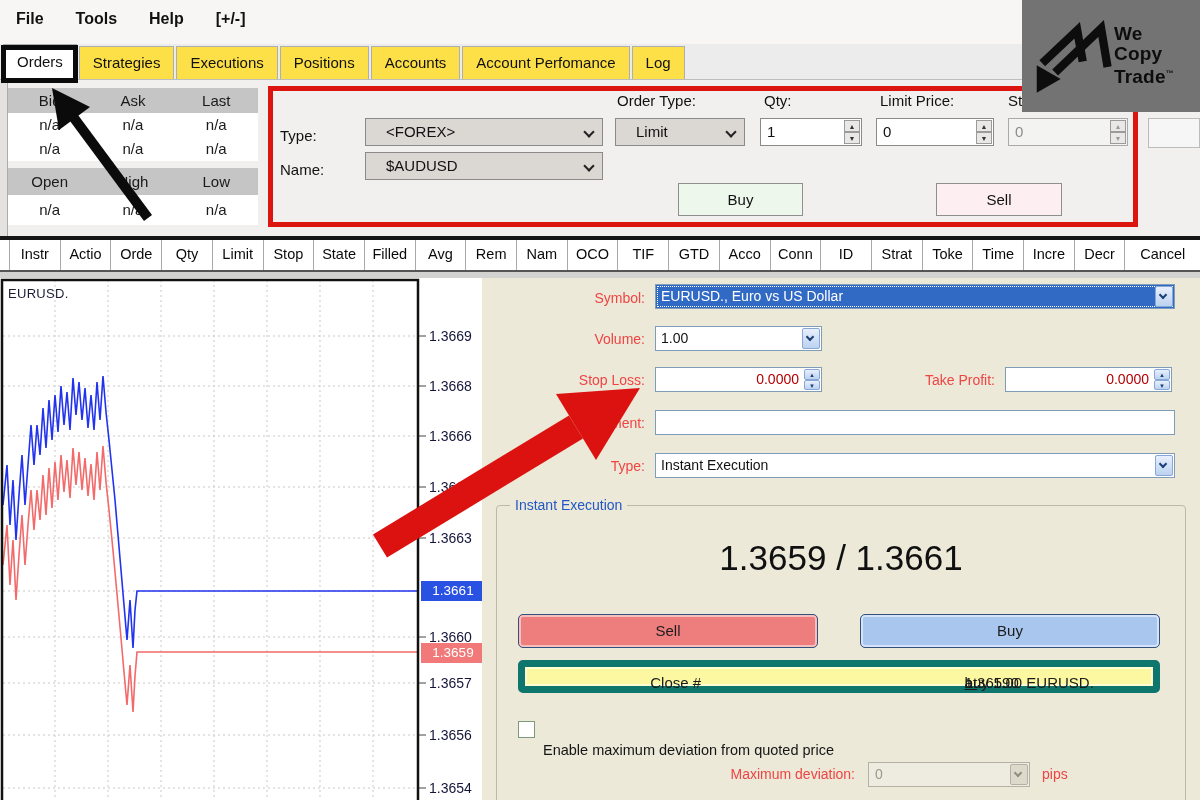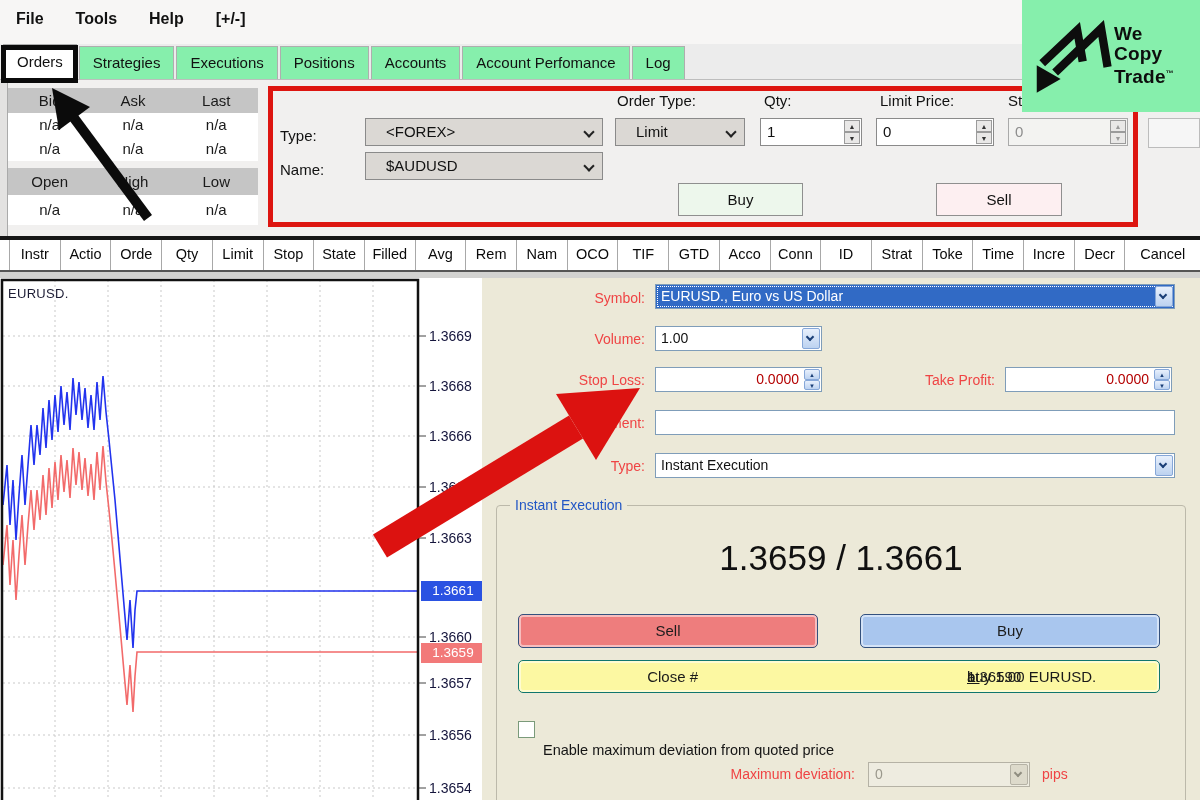--- a/index.html
+++ b/index.html
@@ -6,21 +6,21 @@
   html,body { width:1200px; height:800px; overflow:hidden; }
   body { font-family:"Liberation Sans", sans-serif; background:#ffffff; position:relative; }
   .abs { position:absolute; }
 
   
   .menubar { left:0; top:0; width:1200px; height:44px; background:#f7f6f5; }
   .menu-item { display:inline-block; margin:10px 0 0 0; font-size:16px; font-weight:600; color:#111; padding:0 16px; cursor:default; }
 
   
   .tabbar { left:0; top:44px; width:1200px; height:36px; background:#ececec; display:flex; align-items:flex-end; padding-left:3px; border-bottom:1px solid #bdbdbd; }
-  .tab { height:33px; line-height:31px; padding:0 13px; font-size:15px; color:#111; background:#86efac; border:1px solid #aeaeae; border-bottom:none; margin-right:2px; white-space:nowrap; }
+  .tab { height:33px; line-height:31px; padding:0 13px; font-size:15px; color:#111; background:#fde047; border:1px solid #aeaeae; border-bottom:none; margin-right:2px; white-space:nowrap; }
   .tab:first-child { background:#ffffff; height:35px; line-height:33px; font-weight:400; }
 
   
   .black-rect { left:1px; top:45px; width:77px; height:38px; border:5px solid #0b0b0b; z-index:55; background:transparent; }
   .overlay-svg { left:0; top:0; width:1200px; height:800px; pointer-events:none; }
   #black-arrow { z-index:60; }
   #red-arrow { z-index:70; }
 
   
   .upper { left:0; top:80px; width:1200px; height:156px; background:#f1f0ef; }
@@ -74,33 +74,33 @@
   .xpbtn .chev { position:absolute; left:4px; top:5px; width:6px; height:6px; border-right:2px solid #1b3f77; border-bottom:2px solid #1b3f77; transform:rotate(45deg); }
   .xpspin { position:absolute; right:1px; top:1px; bottom:1px; width:16px; }
   .xpspin div { height:10.5px; background:linear-gradient(#e8f0fc,#bcd2f0); border:1px solid #86a7d8; border-radius:2px; font-size:6px; line-height:10px; text-align:center; color:#1b3f77; }
   .redval { position:absolute; right:22px; top:0; font-size:14px; color:#b40000; line-height:23px; }
   .groupbox { left:496px; top:505px; width:690px; height:300px; border:1px solid #bcb9aa; border-radius:4px; }
   .grouptitle { left:510px; top:497px; background:#ece9d8; padding:0 5px; font-size:14px; color:#2257c5; z-index:2; }
   .bigquote { left:496px; top:538px; width:690px; text-align:center; font-size:35px; color:#101010; }
   .mt4btn { position:absolute; height:34px; line-height:32px; text-align:center; font-size:15px; color:#1c1c1c; border:1px solid #33517e; border-radius:5px; box-shadow:inset 0 0 0 2px rgba(255,255,255,.5); }
   .msell { left:518px; top:614px; width:300px; background:#ee7d7d; }
   .mbuy  { left:860px; top:614px; width:300px; background:#a9c6ee; }
-  .mclose { left:518px; top:660px; width:642px; height:33px; background:#fcf8a2; border:1px solid #0f766e; border-radius:5px; box-shadow:inset 0 0 0 2px rgba(255,255,255,.5); }
+  .mclose { left:518px; top:660px; width:642px; height:33px; background:#fcf8a2; border:7px solid #0f766e; border-radius:5px; box-shadow:inset 0 0 0 2px rgba(255,255,255,.5); }
   .mclose span { position:absolute; top:0; line-height:31px; font-size:15px; color:#1a1a1a; }
   .close-label { left:0; width:48%; text-align:center; }
   .close-detail { left:40%; width:60%; text-align:center; }
   .u { text-decoration:underline; }
   .cb { left:518px; top:721px; width:17px; height:17px; background:#ffffff; border:1px solid #7a9a7a; }
   .cb-label { left:543px; top:742px; font-size:14.5px; color:#151515; }
   .dis-drop { left:868px; top:762px; width:162px; height:25px; background:#eeece0; border:1px solid #b5b2a5; line-height:23px; font-size:14px; color:#9a988c; padding-left:6px; }
   .dis-drop .xpbtn { background:#dddacb; border-color:#b5b2a5; }
   .dis-drop .chev { border-color:#8f8d80; }
 
   
-  .logo { left:1022px; top:0; width:178px; height:112px; background:#86efac; z-index:80; display:flex; align-items:center; }
+  .logo { left:1022px; top:0; width:178px; height:112px; background:#737373; z-index:80; display:flex; align-items:center; }
   .logo-text { font-size:19px; font-weight:700; color:#0d0d0d; line-height:20px; letter-spacing:.2px; }
   .tm { font-size:8px; vertical-align:super; }
 </style>
 </head>
 <body>
 
 <div class="abs menubar">
   
 <span class="menu-item">File</span><span class="menu-item">Tools</span><span class="menu-item">Help</span><span class="menu-item">[+/-]</span></div>
 

